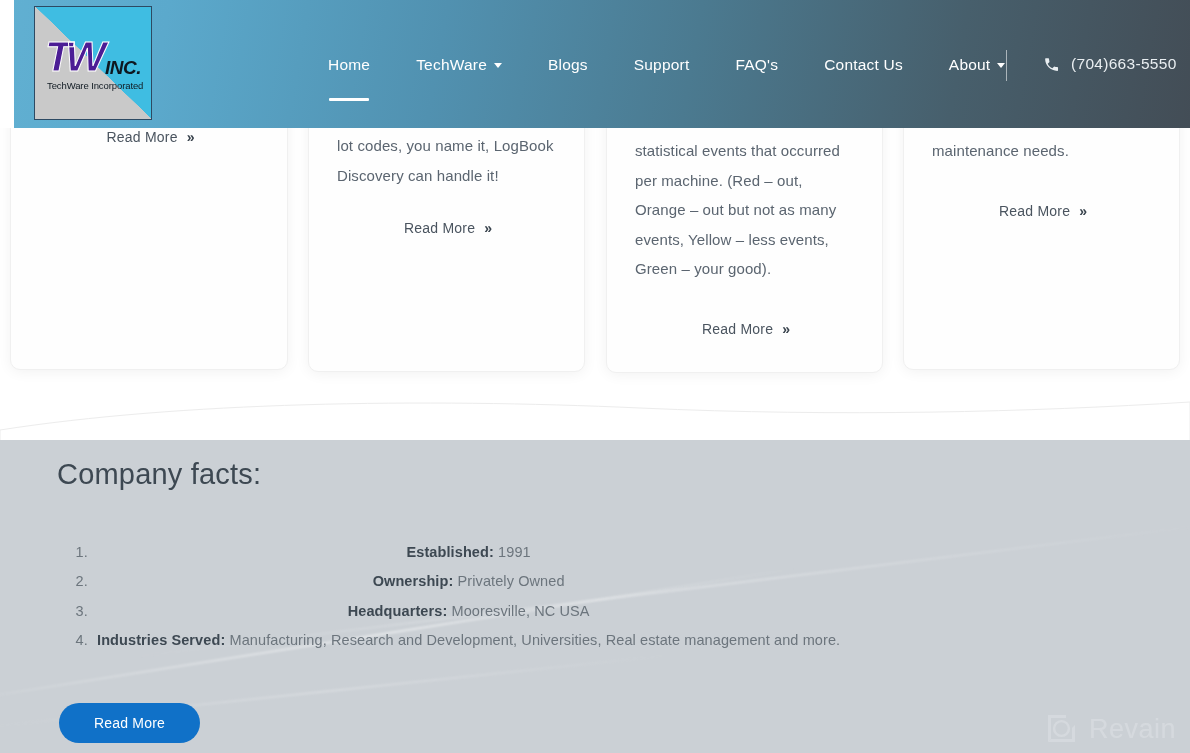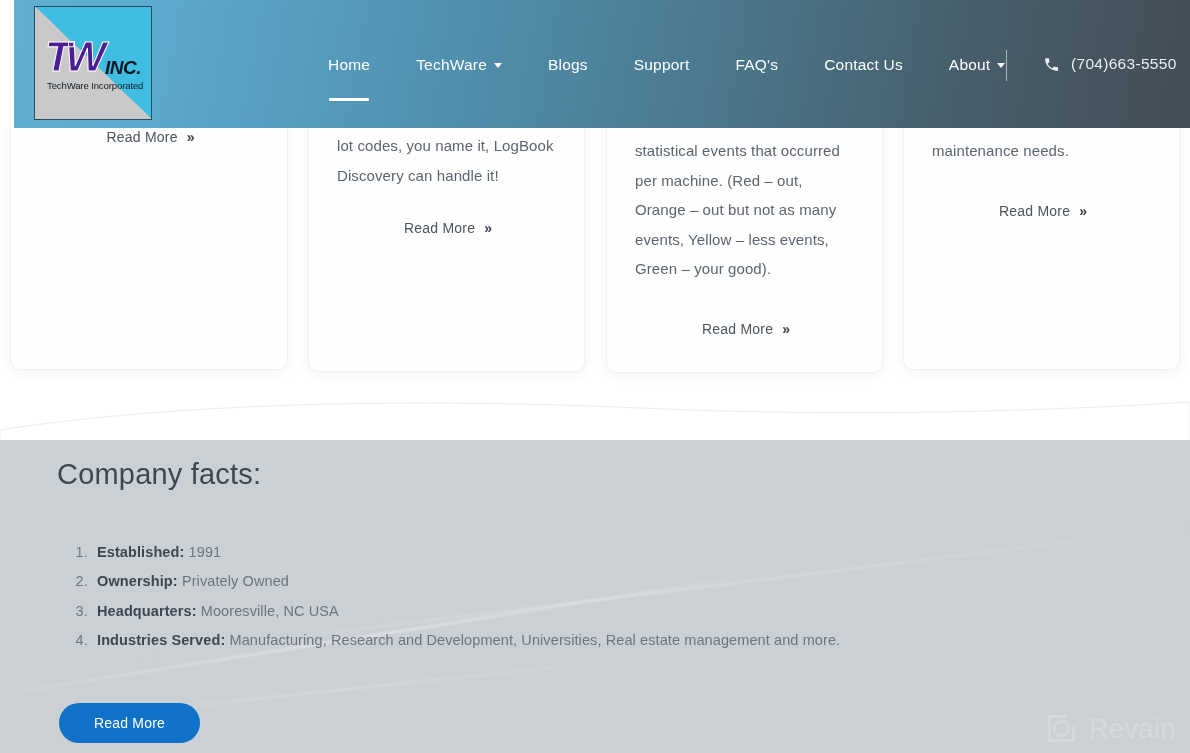--- a/index.html
+++ b/index.html
@@ -126,20 +126,21 @@
     list-style: decimal;
     counter-reset: none;
   }
   .facts-list li {
     list-style-position: outside;
     font-size: 14.5px;
     line-height: 29.3px;
     color: #6c757d;
     padding-left: 5px;
     letter-spacing: 0.1px;
+    text-align: center;
   }
   .facts-list li::marker { color: #6c757d; }
   .facts-list li b {
     color: #3d4852;
     font-weight: bold;
   }
 
   .readmore-btn {
     position: absolute;
     left: 59px;

